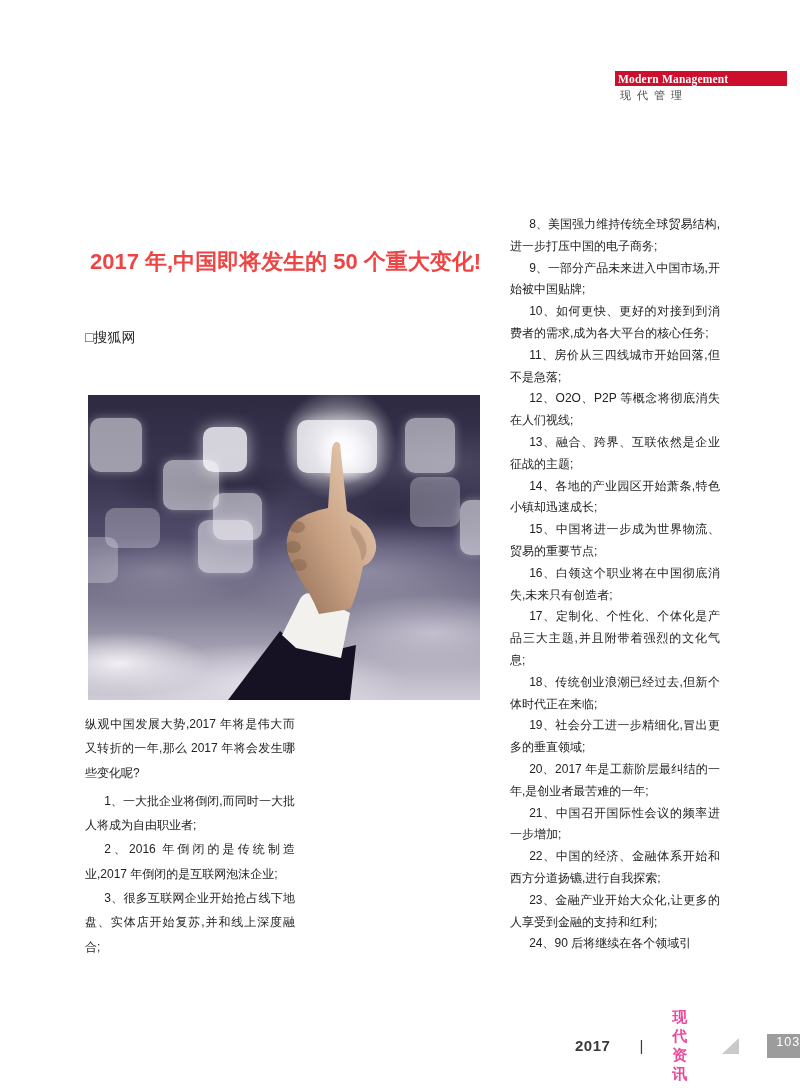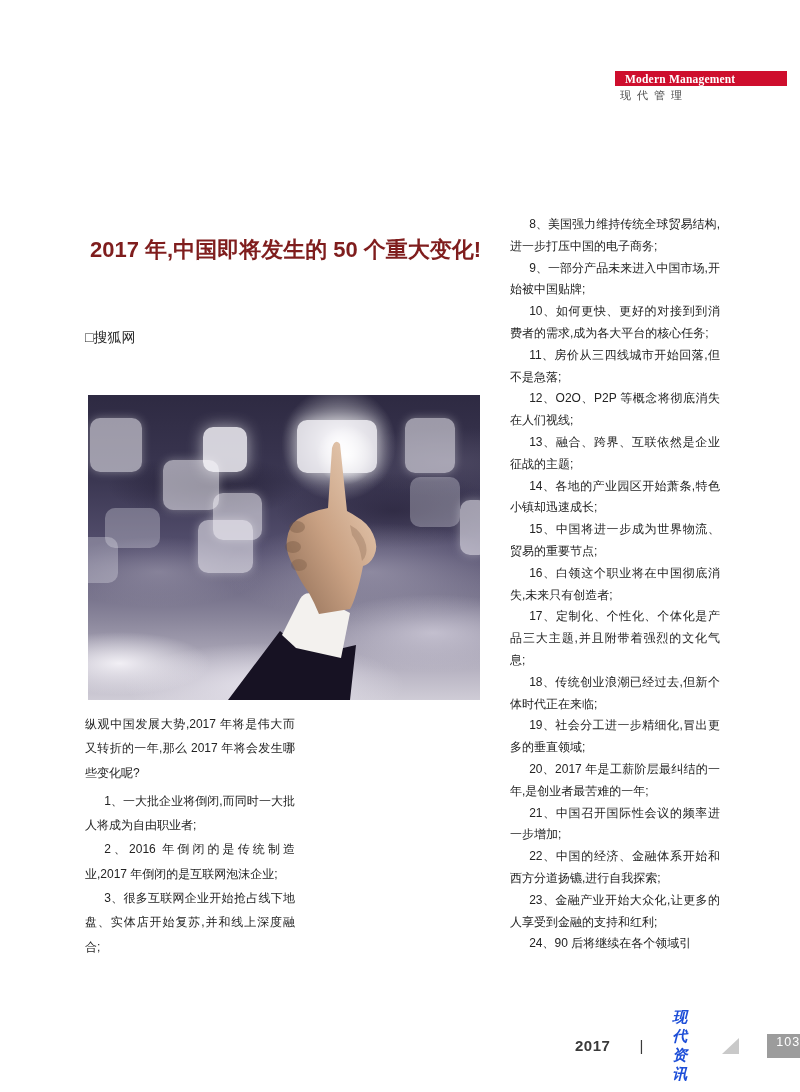--- a/index.html
+++ b/index.html
@@ -3,26 +3,26 @@
 <meta charset="utf-8">
 <style>
   html,body{margin:0;padding:0;background:#ffffff;}
   .page{position:relative;width:800px;height:1092px;background:#ffffff;overflow:hidden;
         font-family:"Liberation Sans","DejaVu Sans",sans-serif;}
 
   
   .masthead{position:absolute;left:615px;top:71px;width:172px;}
   .masthead-bar{height:15px;background:#ce0e2d;display:flex;align-items:center;}
   .masthead-bar span{color:#ffffff;font-family:"Liberation Serif","DejaVu Serif",serif;
-        font-weight:bold;font-size:11.5px;letter-spacing:.2px;padding-left:10px;white-space:nowrap;}
+        font-weight:bold;font-size:11.5px;letter-spacing:.2px;padding-left:3px;white-space:nowrap;}
   .masthead-cn{margin-top:2px;padding-left:5px;font-size:11px;color:#4a4a4a;letter-spacing:6px;}
 
   
-  .title{position:absolute;left:90px;top:235px;width:420px;margin:0;font-size:22px;line-height:30px;
-        font-weight:600;color:#7f1d1d;font-family:"Liberation Sans","DejaVu Sans",sans-serif;white-space:nowrap;}
+  .title{position:absolute;left:90px;top:247px;width:420px;margin:0;font-size:22px;line-height:30px;
+        font-weight:600;color:#ef4444;font-family:"Liberation Sans","DejaVu Sans",sans-serif;white-space:nowrap;}
   .byline{position:absolute;left:85px;top:329px;font-size:14px;color:#2b2b2b;}
 
   
   .photo{position:absolute;left:88px;top:395px;width:392px;height:305px;overflow:hidden;
     background:
       radial-gradient(circle at 64% 16%, rgba(255,255,255,.95) 0%, rgba(255,255,255,.45) 7%, rgba(255,255,255,0) 16%),
       radial-gradient(ellipse 130px 45px at 8% 88%, rgba(245,243,248,.95), rgba(245,243,248,0) 70%),
       radial-gradient(ellipse 200px 60px at 45% 95%, rgba(232,229,238,.9), rgba(232,229,238,0) 70%),
       radial-gradient(ellipse 170px 55px at 88% 78%, rgba(210,206,220,.75), rgba(210,206,220,0) 70%),
       radial-gradient(ellipse 210px 70px at 72% 58%, rgba(176,172,190,.55), rgba(176,172,190,0) 70%),
@@ -48,21 +48,21 @@
         font-family:Liberation Sans, sans-serif;}
   .col-left .para,.col-mid .para{line-height:24.3px;}
   .col-right .para{line-height:21.8px;}
   .para.indent{text-indent:1.6em;}
   .para.intro{margin-bottom:4px;}
 
   
   .footer{position:absolute;left:575px;top:1037px;display:flex;align-items:center;height:17px;gap:28px;}
   .footer-year{font-size:15px;font-weight:600;color:#3a3a3a;letter-spacing:.5px;}
   .footer-sep{font-size:15px;color:#3a3a3a;margin:0 1px;font-weight:400;}
-  .footer-mag{font-size:15px;font-weight:bold;font-style:italic;color:#1d4ed8;
+  .footer-mag{font-size:15px;font-weight:bold;color:#ec4899;
         font-family:"Liberation Serif","DejaVu Serif",serif;letter-spacing:1px;}
   .badge-tri{width:0;height:0;border-bottom:16px solid #c9c9c9;border-left:17px solid transparent;margin-left:6px;}
   .page-badge{background:#9c9c9c;color:#ffffff;font-size:12.5px;height:24px;line-height:16px;
         padding:0 9px;letter-spacing:1px;}
 </style>
 </head>
 <body>
 
 <div class="page">
 

